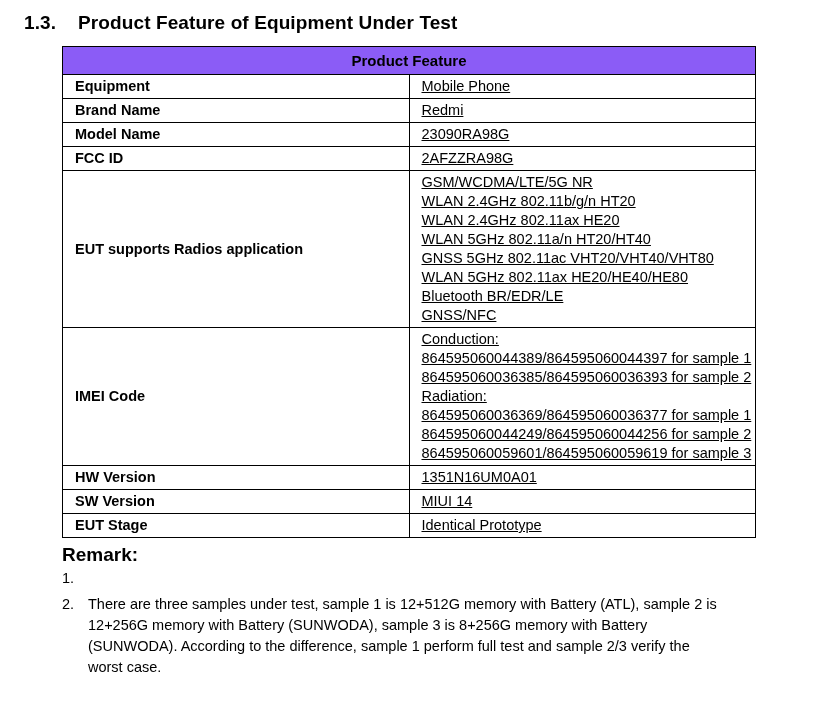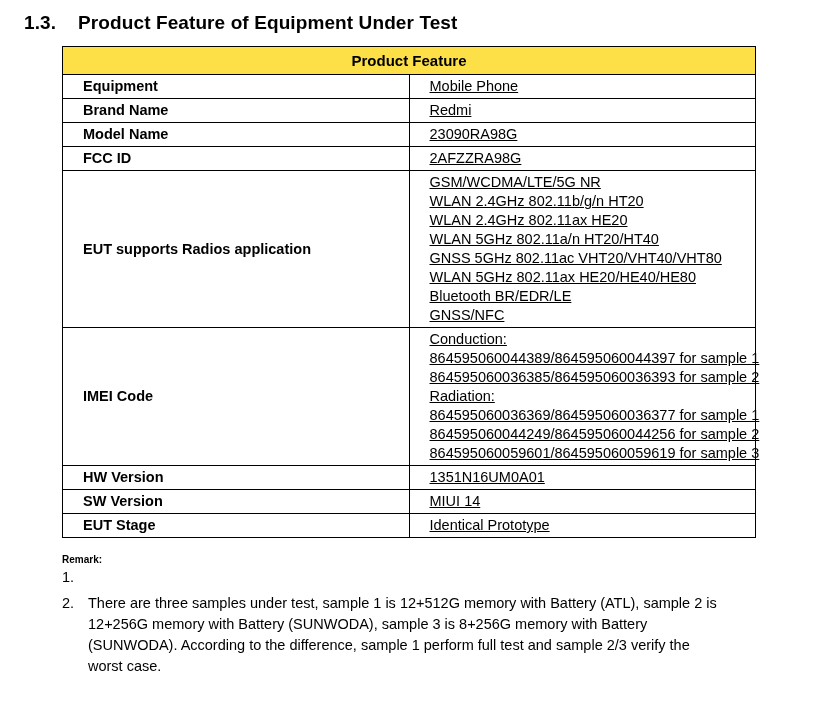--- a/index.html
+++ b/index.html
@@ -40,27 +40,27 @@
     text-align: right;
   }
   table.feature {
     border-collapse: collapse;
     margin: 12px 0 0 62px;
     width: 694px;
     table-layout: fixed;
   }
   table.feature td, table.feature th {
     border: 1px solid #000000;
-    padding: 2px 20px;
+    padding: 2px 12px;
     font-size: 14.5px;
     vertical-align: top;
     line-height: 19px;
   }
   table.feature th.header {
-    background: #fde047;
+    background: #8b5cf6;
     text-align: center;
     font-weight: bold;
     font-size: 15px;
     padding: 4px 3px;
   }
   td.label {
     width: 238px;
     font-weight: bold;
     white-space: nowrap;
   }
@@ -70,22 +70,22 @@
   td.value {
     font-weight: normal;
     text-decoration: underline;
   }
   td.value .line {
     display: block;
     white-space: nowrap;
   }
   .remark-title {
     font-weight: bold;
-    font-size: 10px;
-    margin: 16px 0 0 62px;
+    font-size: 19px;
+    margin: 6px 0 0 62px;
   }
   ol.remarks {
     margin: 2px 0 0 0;
     padding: 0;
     list-style: none;
   }
   ol.remarks li {
     display: flex;
     font-size: 14.5px;
     line-height: 21px;

